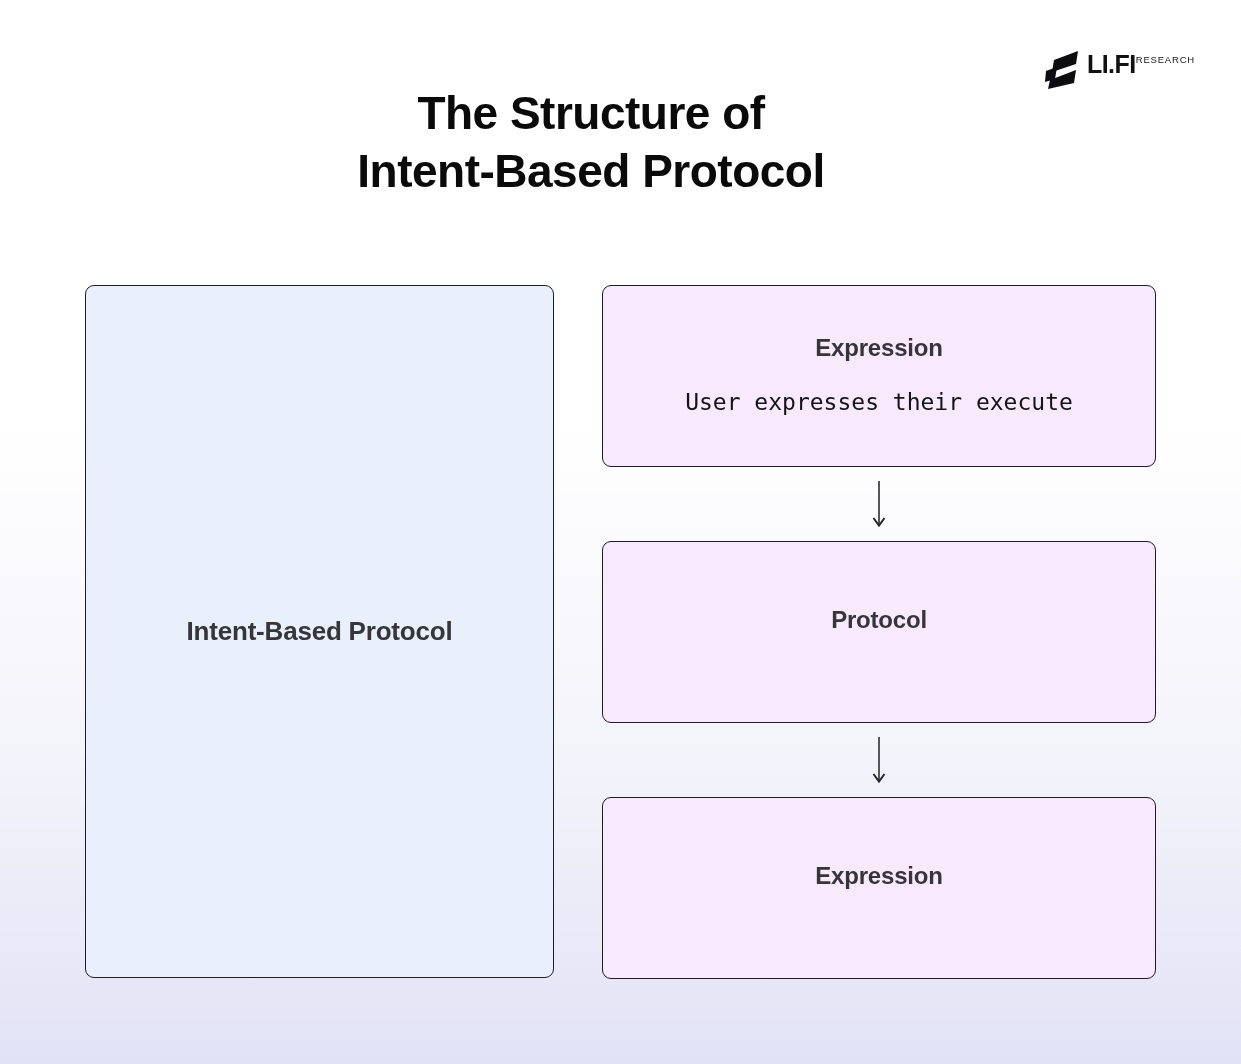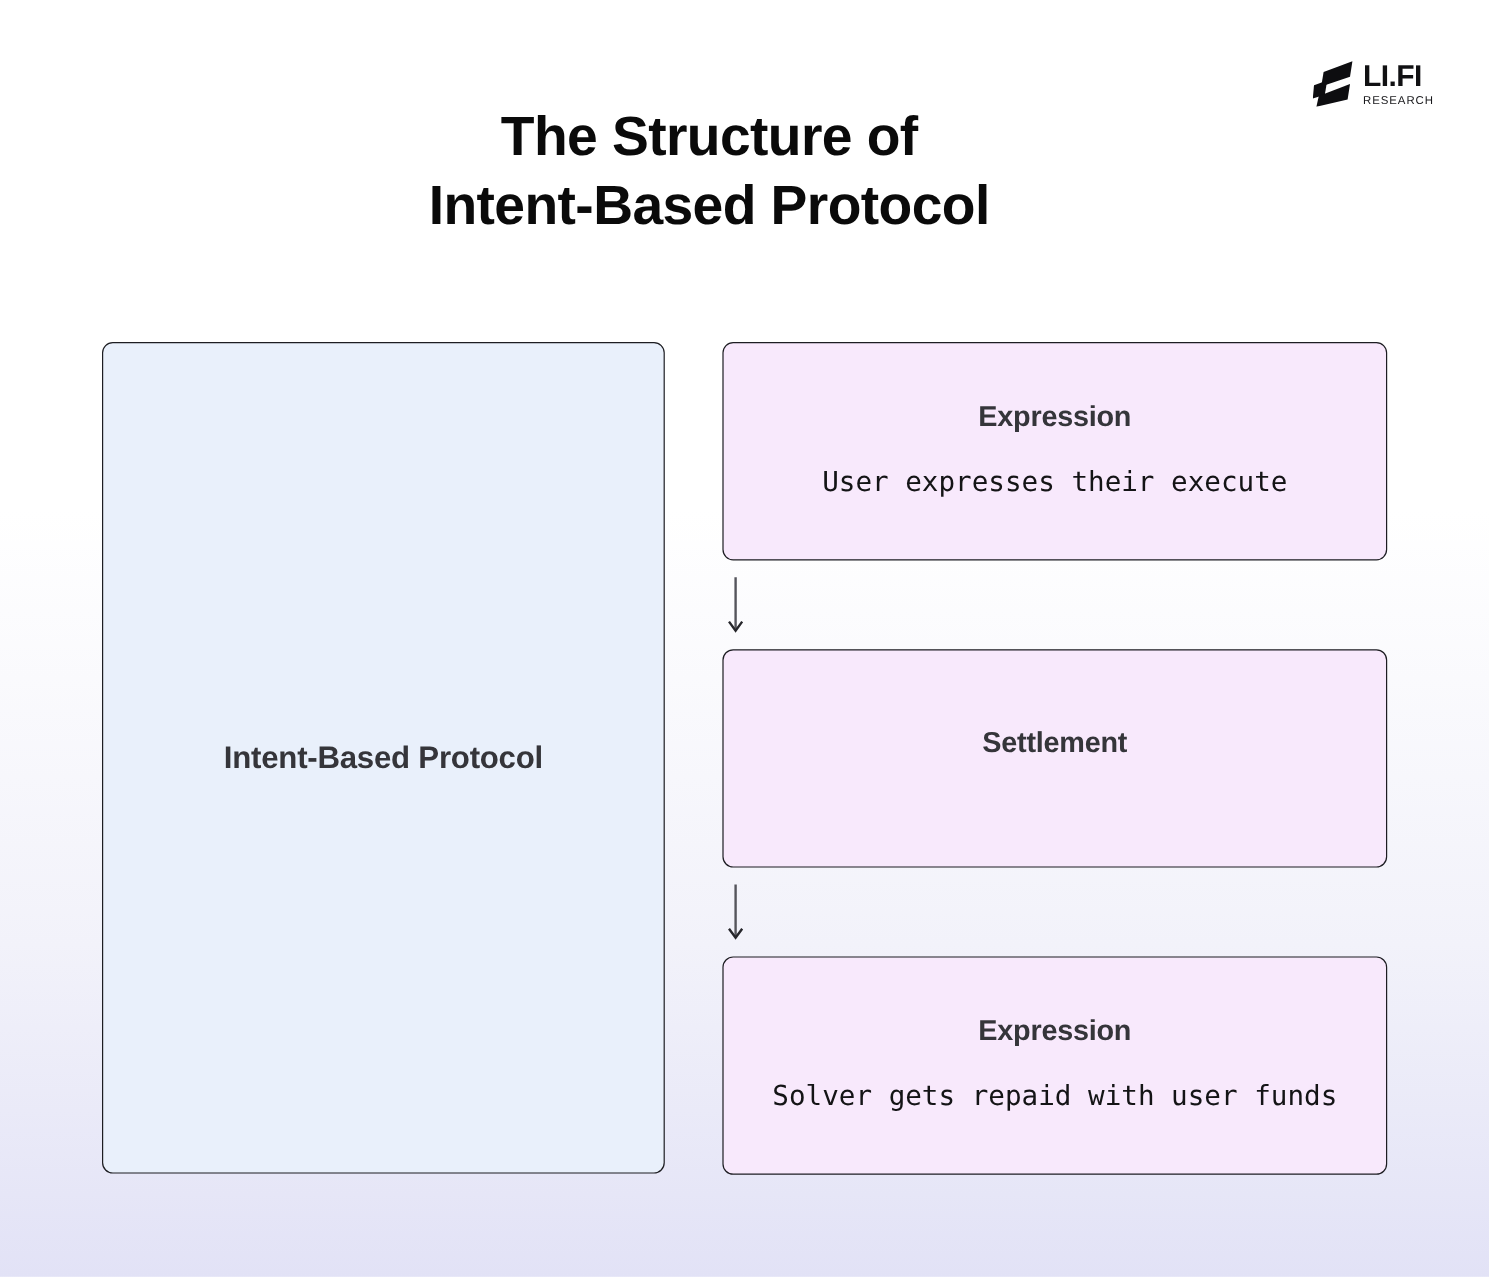--- a/index.html
+++ b/index.html
@@ -33,21 +33,21 @@
   
   .logo {
     position: absolute;
     top: 50px;
     right: 46px;
     display: flex;
     align-items: flex-start;
     gap: 8px;
   }
   .logo-mark { width: 34px; height: 39px; display: block; }
-  .logo-text { display: flex; flex-direction: column; padding-top: 2px; }
+  .logo-text { display: flex; flex-direction: row; padding-top: 2px; }
   .logo-brand {
     font-size: 25px;
     font-weight: 800;
     letter-spacing: -0.5px;
     color: #111113;
     line-height: 25px;
   }
   .logo-sub {
     font-size: 9.5px;
     font-weight: 400;
@@ -93,21 +93,21 @@
   }
 
   
   .stage-col {
     position: absolute;
     left: 602px;
     top: 285px;
     width: 554px;
     display: flex;
     flex-direction: column;
-    align-items: flex-start;
+    align-items: center;
   }
   .stage-box {
     width: 554px;
     height: 182px;
     background: var(--stage-box-fill);
     border: 1.5px solid var(--box-border);
     border-radius: 9px;
     display: flex;
     flex-direction: column;
     align-items: center;
@@ -169,29 +169,28 @@
     </div>
 
     <div class="arrow-gap">
       <svg class="flow-arrow" width="22" height="56" viewBox="0 0 22 56" xmlns="http://www.w3.org/2000/svg" aria-hidden="true">
         <line x1="11" y1="5" x2="11" y2="48" stroke="#55555c" stroke-width="2"></line>
         <polyline points="5.5,42 11,49.5 16.5,42" fill="none" stroke="#26262b" stroke-width="2"></polyline>
       </svg>
     </div>
 
     <div class="stage-box">
-      <div class="stage-title">Settlement</div>
+      <div class="stage-title">Protocol</div>
     </div>
 
     <div class="arrow-gap">
       <svg class="flow-arrow" width="22" height="56" viewBox="0 0 22 56" xmlns="http://www.w3.org/2000/svg" aria-hidden="true">
         <line x1="11" y1="5" x2="11" y2="48" stroke="#55555c" stroke-width="2"></line>
         <polyline points="5.5,42 11,49.5 16.5,42" fill="none" stroke="#26262b" stroke-width="2"></polyline>
       </svg>
     </div>
 
     <div class="stage-box">
       <div class="stage-title">Expression</div>
-      <div class="stage-desc">Solver gets repaid with user funds</div>
     </div>
 
   </div>
 </div>
 
 </body></html>

